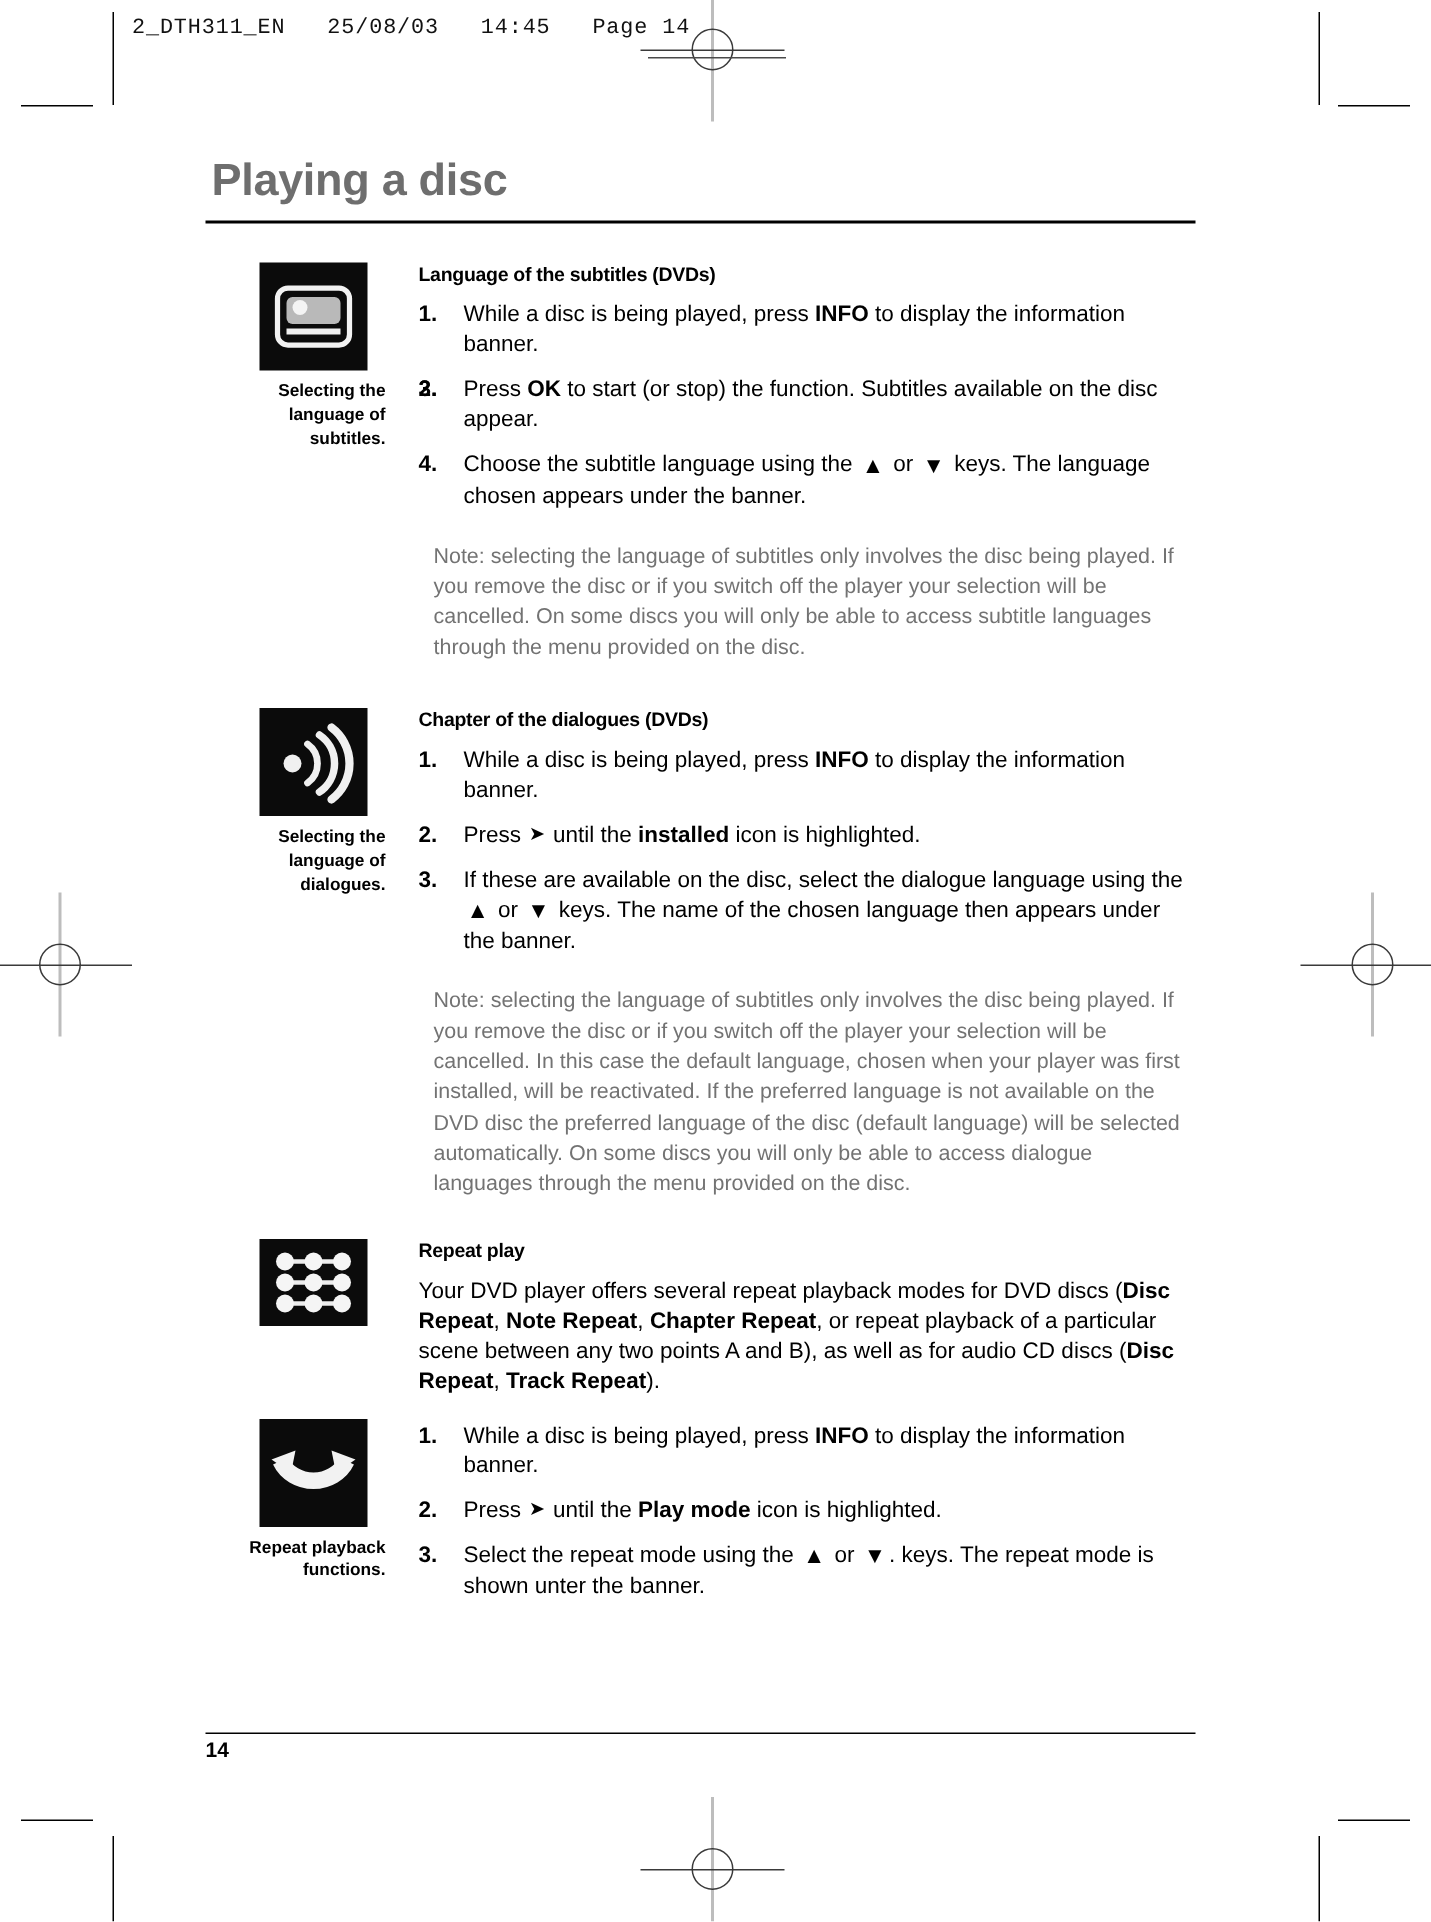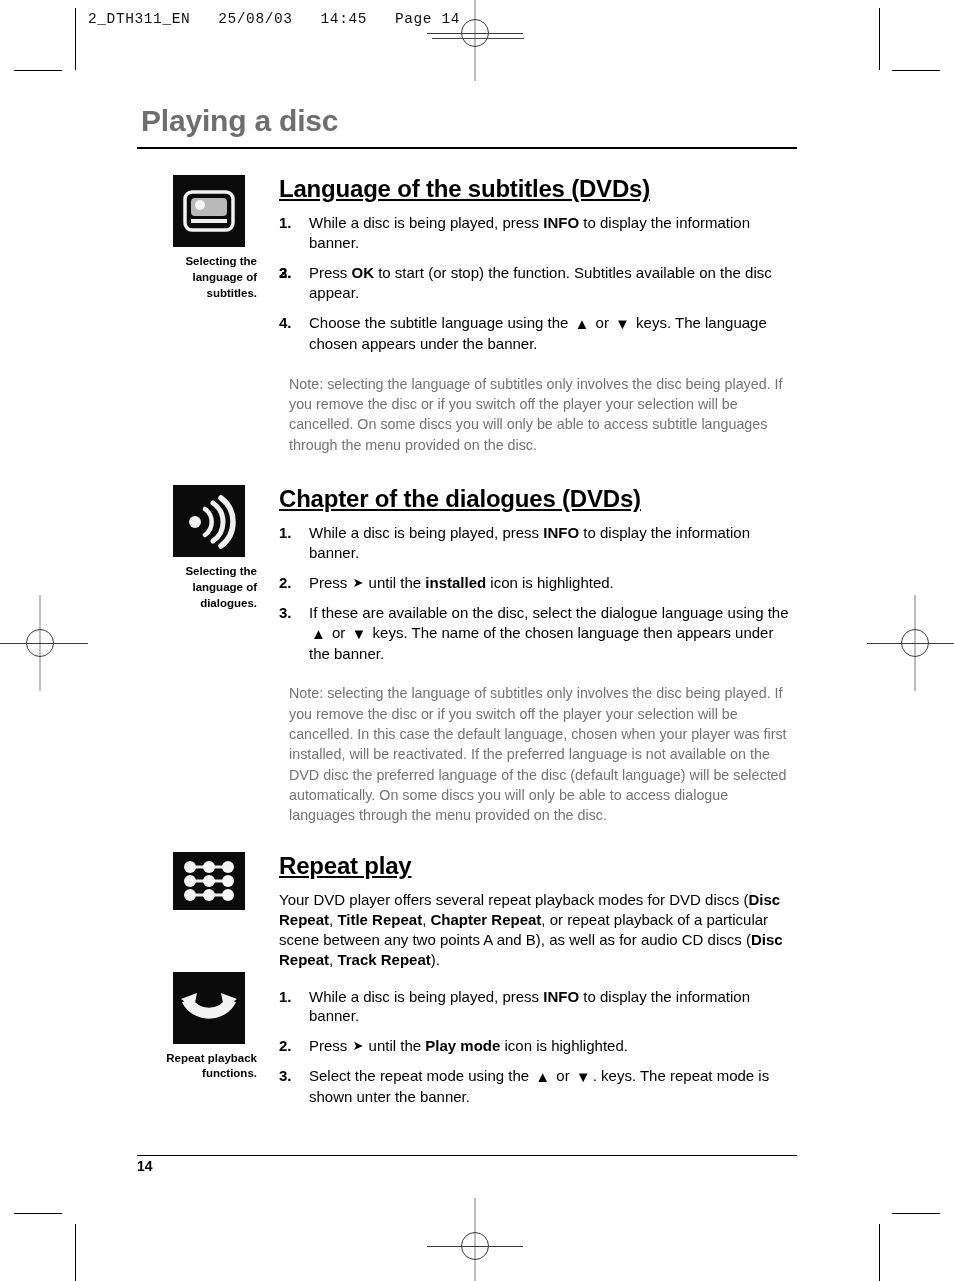--- a/index.html
+++ b/index.html
@@ -129,25 +129,24 @@
     font-weight: bold;
     line-height: 1.38;
     margin-top: 7px;
     color: #000000;
   }
   .text-col {
     margin-left: 142px;
   }
 
   h2.section-title {
-    font-size: 24px;
+    font-size: 13px;
     font-weight: bold;
     margin: 0 0 10px 0;
     letter-spacing: -0.2px;
-    text-decoration: underline;
   }
 
   ol.steps {
     list-style: none;
     margin: 0;
     padding: 0;
   }
   ol.steps > li {
     position: relative;
     padding-left: 30px;
@@ -346,21 +345,21 @@
           <svg viewBox="0 0 72 72" width="72" height="72">
             <path d="M14 28 A24 22 0 0 0 58 28" fill="none" stroke="#f2f2f2" stroke-width="11" stroke-linecap="butt"></path>
             <polygon points="8,27 24,21 21,36" fill="#f2f2f2"></polygon>
             <polygon points="64,27 48,21 51,36" fill="#f2f2f2"></polygon>
           </svg>
         </div>
         <div class="icon-caption">Repeat playback functions.</div>
       </div>
       <div class="text-col">
         <h2 class="section-title">Repeat play</h2>
-        <p class="body-para">Your DVD player offers several repeat playback modes for DVD discs (<b>Disc Repeat</b>, <b>Title Repeat</b>, <b>Chapter Repeat</b>, or repeat playback of a particular scene between any two points A and B), as well as for audio CD discs (<b>Disc Repeat</b>, <b>Track Repeat</b>).</p>
+        <p class="body-para">Your DVD player offers several repeat playback modes for DVD discs (<b>Disc Repeat</b>, <b>Note Repeat</b>, <b>Chapter Repeat</b>, or repeat playback of a particular scene between any two points A and B), as well as for audio CD discs (<b>Disc Repeat</b>, <b>Track Repeat</b>).</p>
         <ol class="steps" style="margin-top:16px;">
           <li>
             <span class="num">1.</span>
             <span>While a disc is being played, press <b>INFO</b> to display the information banner.</span>
           </li>
           <li>
             <span class="num">2.</span>
             <span>Press <span class="glyph">➤</span> until the <b>Play mode</b> icon is highlighted.</span>
           </li>
           <li>

